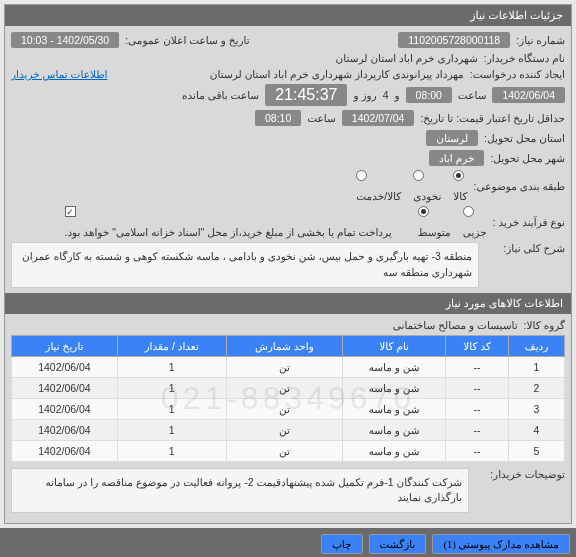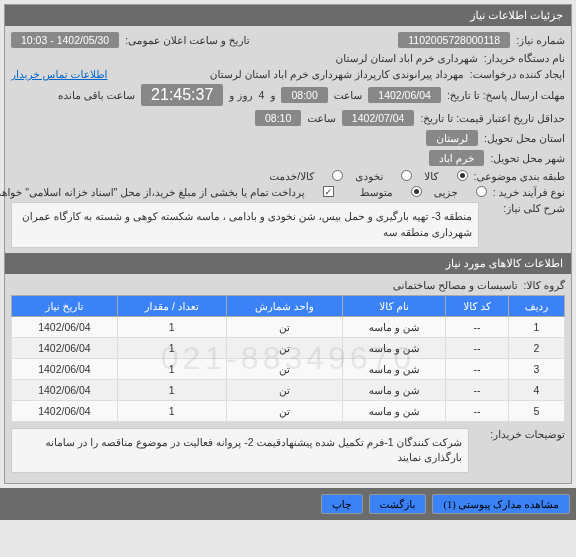--- a/index.html
+++ b/index.html
@@ -58,23 +58,24 @@
   font-size: 10.5px;
   cursor: pointer;
 }
 .radio-group {
   display: flex;
   gap: 12px;
   align-items: center;
 }
 .radio-item {
   display: flex;
-  align-items: flex-start;
-  gap: 18px;
-  font-size: 10.5px;
+  align-items: flex-end;
+  gap: 9px;
+  font-size: 10.5px;
+  flex-direction: column;
 }
 .radio {
   width: 11px;
   height: 11px;
   border: 1px solid #666;
   border-radius: 50%;
   display: inline-flex;
   align-items: center;
   justify-content: center;
   background: #fff;
@@ -184,21 +185,20 @@
       <span class="label" style="flex:1">شهرداری خرم اباد استان لرستان</span>
     </div>
 
     <div class="row">
       <span class="label">ایجاد کننده درخواست:</span>
       <span class="label" style="flex:1">مهرداد پیرانوندی کارپرداز شهرداری خرم اباد استان لرستان</span>
       <span class="contact-link">اطلاعات تماس خریدار</span>
     </div>
 
     <div class="row">
-      <span class="label">مهلت ارسال پاسخ: تا تاریخ:</span>
       <span class="field">1402/06/04</span>
       <span class="label">ساعت</span>
       <span class="field">08:00</span>
       <span class="label">و</span>
       <span class="label">4</span>
       <span class="label">روز و</span>
       <span class="field-light">21:45:37</span>
       <span class="label">ساعت باقی مانده</span>
     </div>
 

